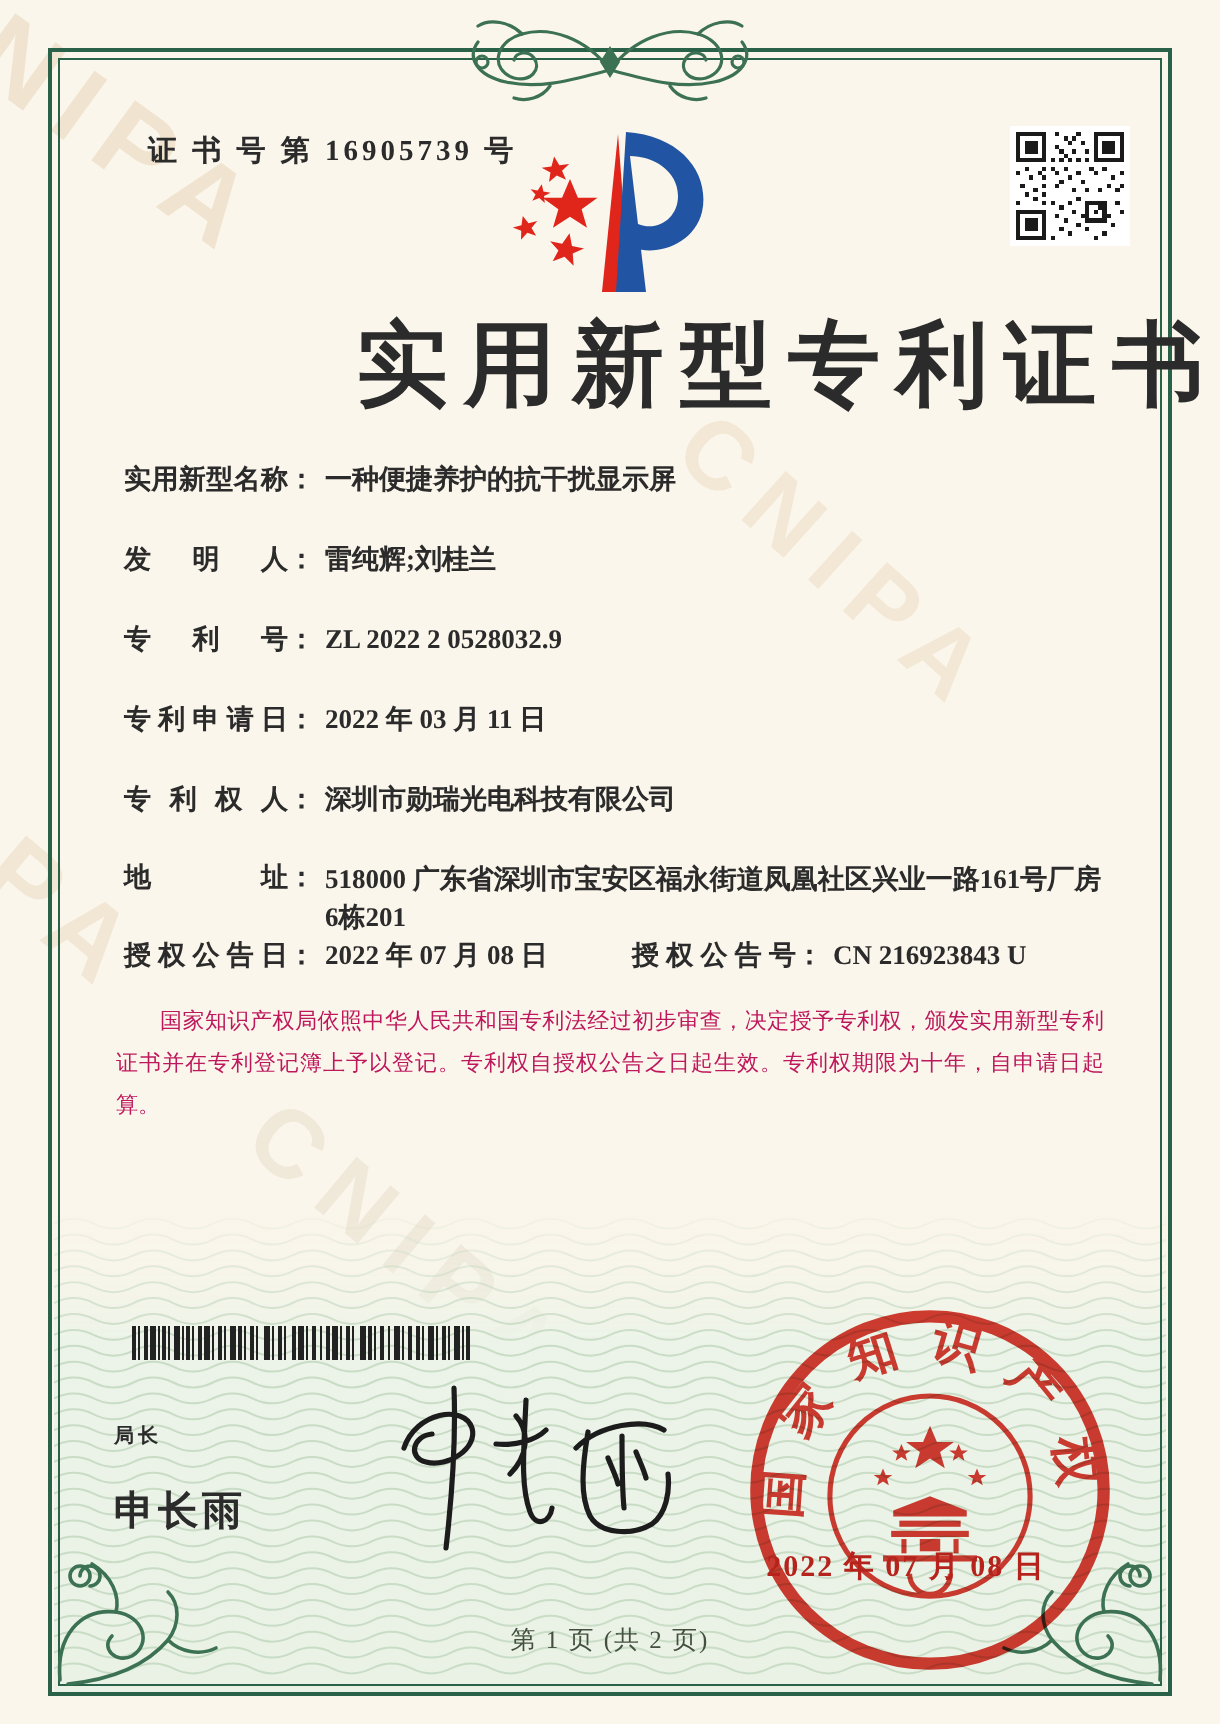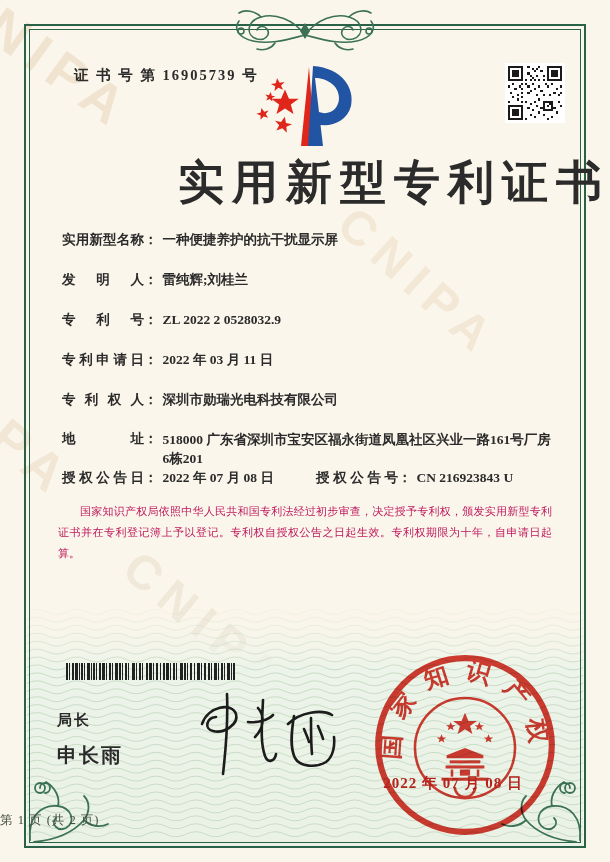--- a/index.html
+++ b/index.html
@@ -49,29 +49,29 @@
   .fvalue{margin-left:5px;}
   .r1{top:231px;} .r2{top:271px;} .r3{top:311px;} .r4{top:351px;} .r5{top:391px;}
   .r6{top:430px;} .r7{top:469px;}
   .r6 .fvalue{display:inline-block;width:390px;white-space:normal;line-height:19px;vertical-align:top;}
   .grant2{position:absolute;left:254px;top:0;}
   
   .bodytext{position:absolute;left:58px;top:501px;width:494px;z-index:4;}
   .bodytext p{margin:0;font-size:11px;line-height:21px;text-indent:2em;text-align:justify;color:#be185d;}
   
   .barcode{position:absolute;left:66px;top:663px;z-index:4;line-height:0;}
-  .officer-title{position:absolute;left:57px;top:711px;font-size:15px;font-weight:700;letter-spacing:2px;z-index:4;}
+  .officer-title{position:absolute;left:57px;top:711px;font-size:10px;font-weight:700;letter-spacing:2px;z-index:4;}
   .officer-name{position:absolute;left:57px;top:742px;font-size:20px;font-weight:700;letter-spacing:2px;z-index:4;}
   .signature{position:absolute;left:180px;top:682px;z-index:5;}
   .seal{position:absolute;left:370px;top:650px;z-index:4;opacity:.9;mix-blend-mode:multiply;}
   .seal-date{
     position:absolute;left:368px;top:774px;width:170px;text-align:center;z-index:6;
     font-size:15px;font-weight:700;color:#b5231c;letter-spacing:1px;white-space:nowrap;
   }
-  .footer{position:absolute;left:0;top:812px;width:100%;text-align:left;font-size:12.5px;color:#44503f;letter-spacing:1px;z-index:4;}
+  .footer{position:absolute;left:0;top:812px;width:100%;text-align:center;font-size:12.5px;color:#44503f;letter-spacing:1px;z-index:4;}
 </style>
 </head>
 <body>
 
 <div class="page">
 
   <svg width="0" height="0" style="position:absolute" aria-hidden="true">
     <defs>
       <path id="star" d="M0,-10L2.94,-3.09L10.2,-3.09L4.3,1.18L6.3,8.09L0,4L-6.3,8.09L-4.3,1.18L-10.2,-3.09L-2.94,-3.09Z"></path>
       <path id="wv" d="M0 5 Q10 0 20 5 T40 5 T60 5 T80 5 T100 5 T120 5 T140 5 T160 5 T180 5 T200 5 T220 5 T240 5 T260 5 T280 5 T300 5 T320 5 T340 5 T360 5 T380 5 T400 5 T420 5 T440 5 T460 5 T480 5 T500 5 T520 5 T540 5 T560 5" fill="none" stroke="#c9dcc6" stroke-width="1"></path>

